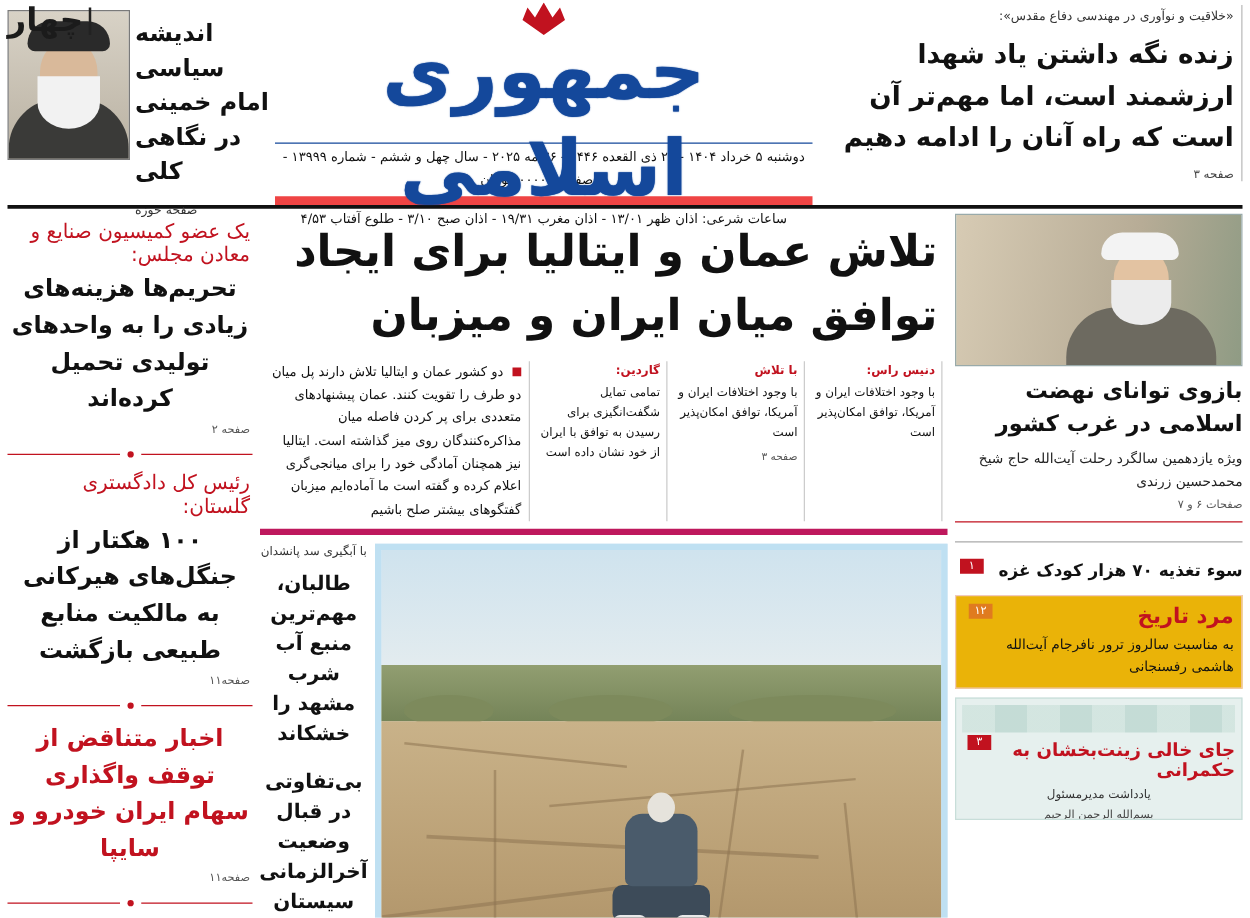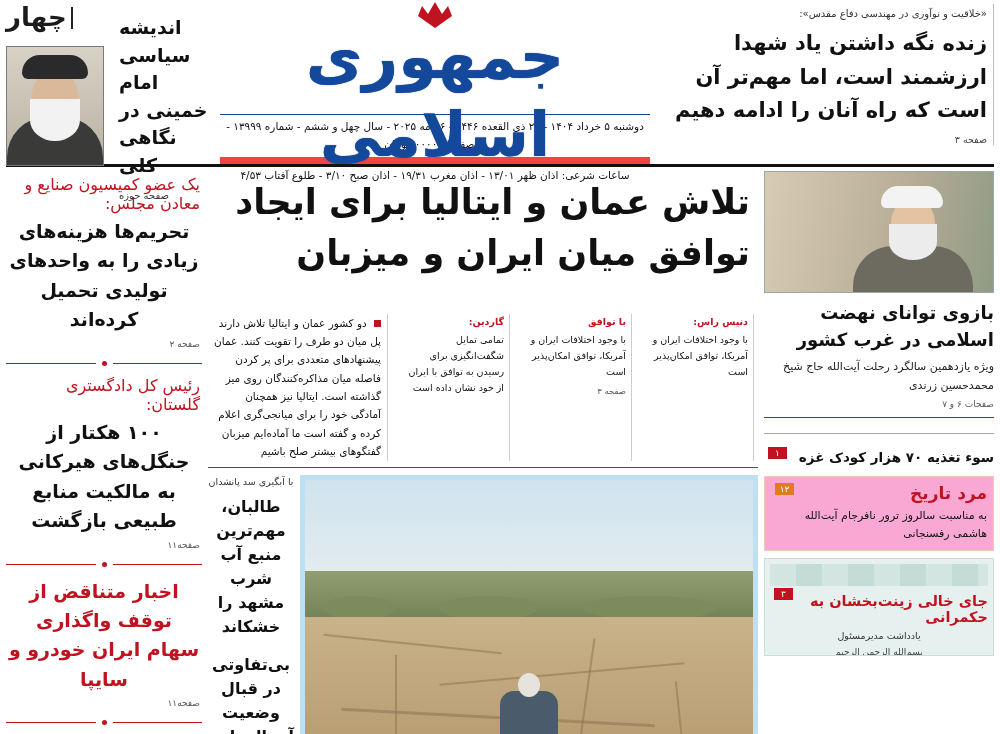--- a/index.html
+++ b/index.html
@@ -6,21 +6,21 @@
   body{
     width:1000px;height:734px;overflow:hidden;
     font-family:"DejaVu Sans","Liberation Sans",sans-serif;
     color:#111;
     position:relative;
   }
   .page{position:relative;width:1000px;height:734px;box-sizing:border-box;padding:4px 6px;}
 
   
   .masthead{display:flex;flex-direction:row-reverse;align-items:flex-start;height:158px;gap:4px;}
-  .mast-right{width:210px;display:flex;flex-direction:row-reverse;gap:15px;padding-top:4px;align-items:center;}
+  .mast-right{width:210px;display:flex;flex-direction:row-reverse;gap:4px;padding-top:4px;}
   .portrait{
     width:96px;height:118px;flex:none;border:1px solid #7a7a7a;
     background:linear-gradient(#d8d2c6,#b9b1a2);position:relative;overflow:hidden;
   }
   .portrait .face{
     position:absolute;left:50%;top:22px;transform:translateX(-50%);
     width:46px;height:54px;border-radius:50% 50% 45% 45%;background:#d9b99a;
   }
   .portrait .beard{
     position:absolute;left:50%;top:52px;transform:translateX(-50%);
@@ -85,21 +85,21 @@
   .sep-dots .line{height:1px;background:#c1121f;flex:1;}
   .sep-dots .dot{width:5px;height:5px;border-radius:50%;background:#c1121f;}
   .brief.red .txt{color:#c1121f;}
 
   
   .col-mid{flex:1;display:flex;flex-direction:column;}
   .lead-head{
     text-align:right;direction:rtl;font-size:35px;font-weight:700;line-height:1.45;
     padding:6px 8px 10px 4px;
   }
-  .lead-sub-row{display:flex;flex-direction:row-reverse;gap:20px;padding:0 4px 6px;border-bottom:1px solid #be185d;margin-top:25px;}
+  .lead-sub-row{display:flex;flex-direction:row-reverse;gap:8px;padding:0 4px 6px;border-bottom:5px solid #be185d;}
   .lead-sub-main{
     flex:1;font-size:10.5px;line-height:1.75;text-align:right;direction:rtl;
     border-right:1px solid #ccc;padding-right:6px;position:relative;
   }
   .lead-sub-main .sq{display:inline-block;width:7px;height:7px;background:#c1121f;margin-left:4px;}
   .mini-col{width:96px;font-size:9.5px;line-height:1.7;text-align:right;direction:rtl;border-right:1px solid #ccc;padding-right:5px;}
   .mini-col .tag{color:#c1121f;font-weight:700;display:block;margin-bottom:2px;}
   .mini-col .pg{font-size:8.5px;color:#555;margin-top:4px;}
 
   .photo-row{display:flex;flex-direction:row-reverse;gap:6px;margin-top:7px;}
@@ -136,21 +136,21 @@
   .left-sub{text-align:right;direction:rtl;font-size:11px;line-height:1.7;color:#222;margin-top:5px;}
   .left-pg{text-align:right;font-size:9px;color:#555;margin-top:4px;}
   .hr-red{height:1px;background:#c1121f;margin:8px 0;}
   .hr-grey{height:1px;background:#aaa;margin:7px 0;}
   .news-src{font-size:10px;color:#c1121f;text-align:right;direction:rtl;}
   .news-txt{font-size:14px;font-weight:700;text-align:right;direction:rtl;line-height:1.6;margin-top:3px;}
   .numbox{display:inline-block;min-width:13px;padding:1px 3px;background:#c1121f;color:#fff;font-size:9px;text-align:center;margin-left:4px;}
   .numbox.orange{background:#e07b1f;}
   .news-line{display:flex;flex-direction:row-reverse;align-items:flex-start;gap:4px;margin-top:6px;}
   .news-line .t{flex:1;font-size:13.5px;font-weight:700;text-align:right;direction:rtl;line-height:1.55;}
-  .panel-pink{background:#f9a8d4;border:1px solid #f0c9bd;padding:6px;margin-top:8px;}
+  .panel-pink{background:#eab308;border:1px solid #f0c9bd;padding:6px;margin-top:8px;}
   .panel-pink .h{font-size:17px;font-weight:700;color:#c1121f;text-align:right;direction:rtl;}
   .panel-pink .s{font-size:11px;text-align:right;direction:rtl;line-height:1.65;margin-top:4px;}
   .panel-teal{background:#e6f0ee;border:1px solid #c8ded9;padding:5px;margin-top:7px;position:relative;overflow:hidden;height:86px;}
   .panel-teal .stripe{height:22px;background:repeating-linear-gradient(90deg,#cfe3dd 0 26px,#bcd7d0 26px 52px);opacity:.8;}
   .panel-teal .h{font-size:14.5px;font-weight:700;color:#c1121f;text-align:right;direction:rtl;margin-top:5px;}
   .panel-teal .s{font-size:9.5px;text-align:center;direction:rtl;color:#333;margin-top:3px;line-height:1.6;}
   .panel-teal .b{font-size:9px;text-align:center;color:#444;margin-top:4px;}
 </style>
 </head>
 <body>
@@ -245,21 +245,21 @@
       <div class="lead-sub-row">
         <div class="lead-sub-main">
           <span class="sq"></span>
           <span>دو کشور عمان و ایتالیا تلاش دارند پل میان دو طرف را تقویت کنند. عمان پیشنهادهای متعددی برای پر کردن فاصله میان مذاکره‌کنندگان روی میز گذاشته است. ایتالیا نیز همچنان آمادگی خود را برای میانجی‌گری اعلام کرده و گفته است ما آماده‌ایم میزبان گفتگوهای بیشتر صلح باشیم</span>
         </div>
         <div class="mini-col">
           <span class="tag">گاردین:</span>
           <span>تمامی تمایل شگفت‌انگیزی برای رسیدن به توافق با ایران از خود نشان داده است</span>
         </div>
         <div class="mini-col">
-          <span class="tag">با توافق</span>
+          <span class="tag">با تلاش</span>
           <span>با وجود اختلافات ایران و آمریکا، توافق امکان‌پذیر است</span>
           <div class="pg">صفحه ۳</div>
         </div>
         <div class="mini-col">
           <span class="tag">دنیس راس:</span>
           <span>با وجود اختلافات ایران و آمریکا، توافق امکان‌پذیر است</span>
         </div>
       </div>
 
       <div class="photo-row">

